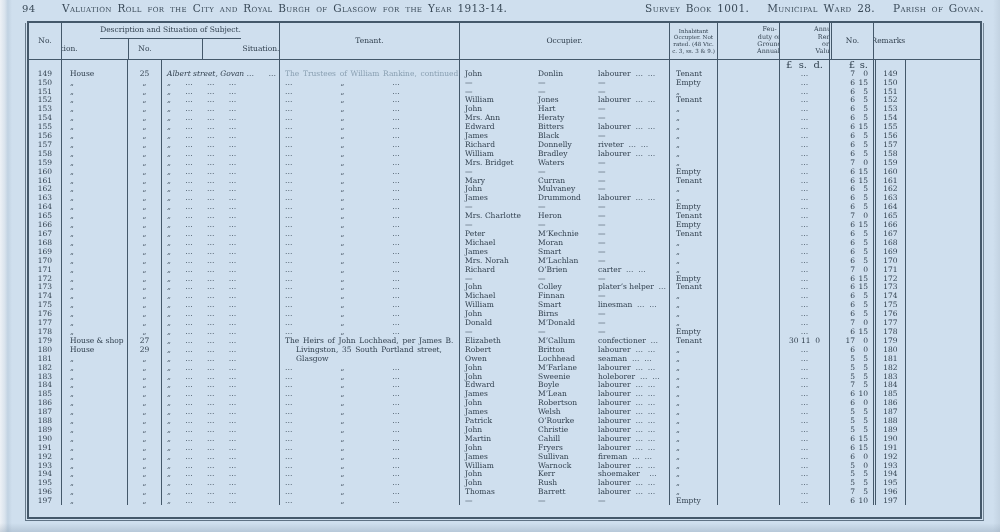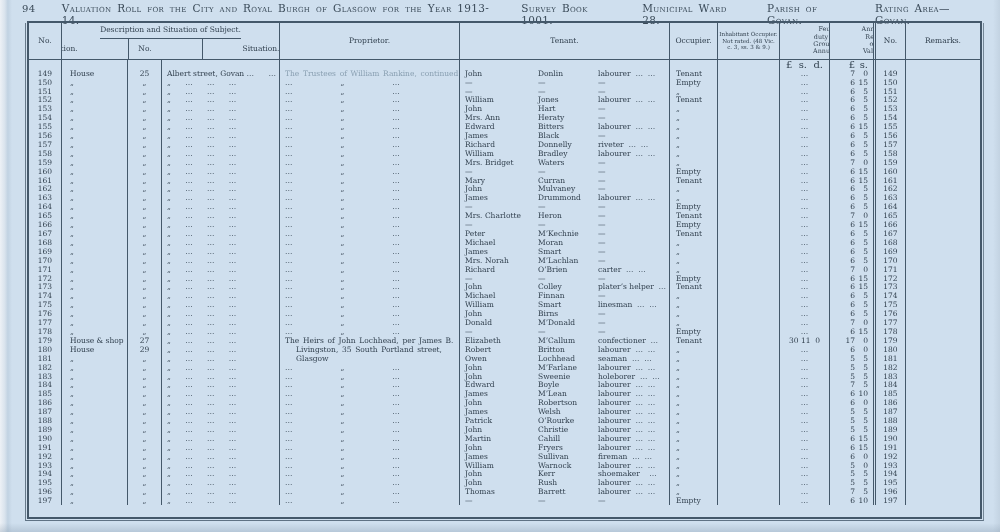--- a/index.html
+++ b/index.html
@@ -74,21 +74,21 @@
     grid-template-columns:32px 66px 34px 118px 180px 78px 60px 72px 48px 62px 50px 26px 18px 32px 75px;
     height:8.92px;align-items:center;
     font-size:7.5px;
   }
   .row.units{height:9px;font-size:10px;}
   .c{overflow:hidden;white-space:pre;line-height:1;height:100%;display:flex;align-items:center;}
   .c-no,.c-stno,.c-no2,.c-feu,.c-inh{justify-content:center;}
   .c-rl{justify-content:flex-end;}
   .c-rs{justify-content:flex-end;padding-right:5px;}
   .c-desc{padding-left:8px;}
-  .c-sit{padding-left:5px;}
+  .c-sit{padding-left:5px;font-style:italic;}
   .c-prop{padding-left:5px;word-spacing:1.3px;}
   .c-tf{padding-left:5px;}
   .c-tl,.c-to{padding-left:1px;}
   .c-occ{padding-left:6px;}
   .c-rem{padding-left:4px;}
   .fade{color:#8aa0b2;}
   .tail{height:12px;}
 </style>
 </head>
 <body>
@@ -97,36 +97,34 @@
 <div class="edge-right"></div>
 <div class="edge-bottom"></div>
 
 <div class="titlebar">
   <span class="pagenum">94</span>
   <span class="ptitle">Valuation Roll for the City and Royal Burgh of Glasgow for the Year 1913-14.</span>
   <span class="pright">
     <span>Survey Book 1001.</span>
     <span>Municipal Ward 28.</span>
     <span>Parish of Govan.</span>
-    <span>Rating Area—Govan.</span>
   </span>
 </div>
 
 <div class="tbl">
   <div class="hdr">
     <div class="hc">No.</div>
     <div class="hc hc-group bl">
       <div class="hg-title">Description and Situation of Subject.</div>
       <div class="hg-sub">
         <div class="hs">Description.</div>
         <div class="hs bl">No.</div>
         <div class="hs bl">Situation.</div>
       </div>
     </div>
-    <div class="hc bl">Proprietor.</div>
     <div class="hc bl">Tenant.</div>
     <div class="hc bl">Occupier.</div>
     <div class="hc bl small">Inhabitant Occupier. Not rated. (48 Vic. c. 3, ss. 3 &amp; 9.)</div>
     <div class="hc bl mid">Feu-duty or Ground Annual.</div>
     <div class="hc bl mid">Annual Rent or Value.</div>
     <div class="hc bld">No.</div>
     <div class="hc bl">Remarks.</div>
   </div>
   <div class="tbody">
       <div class="row units">

